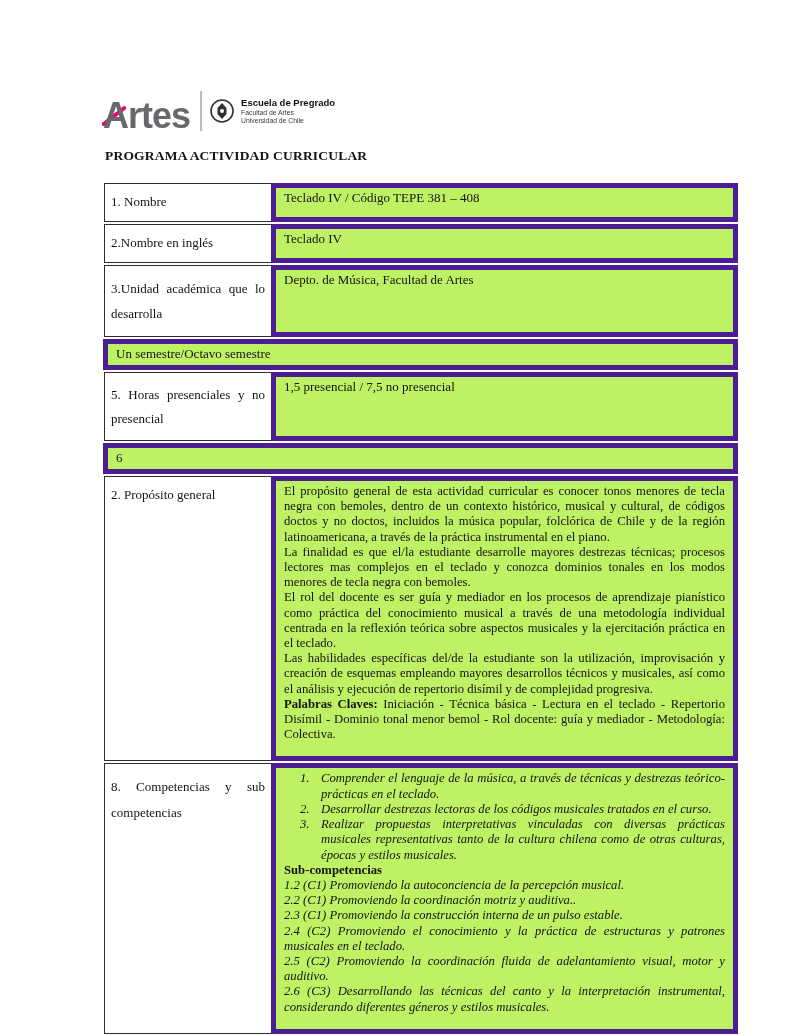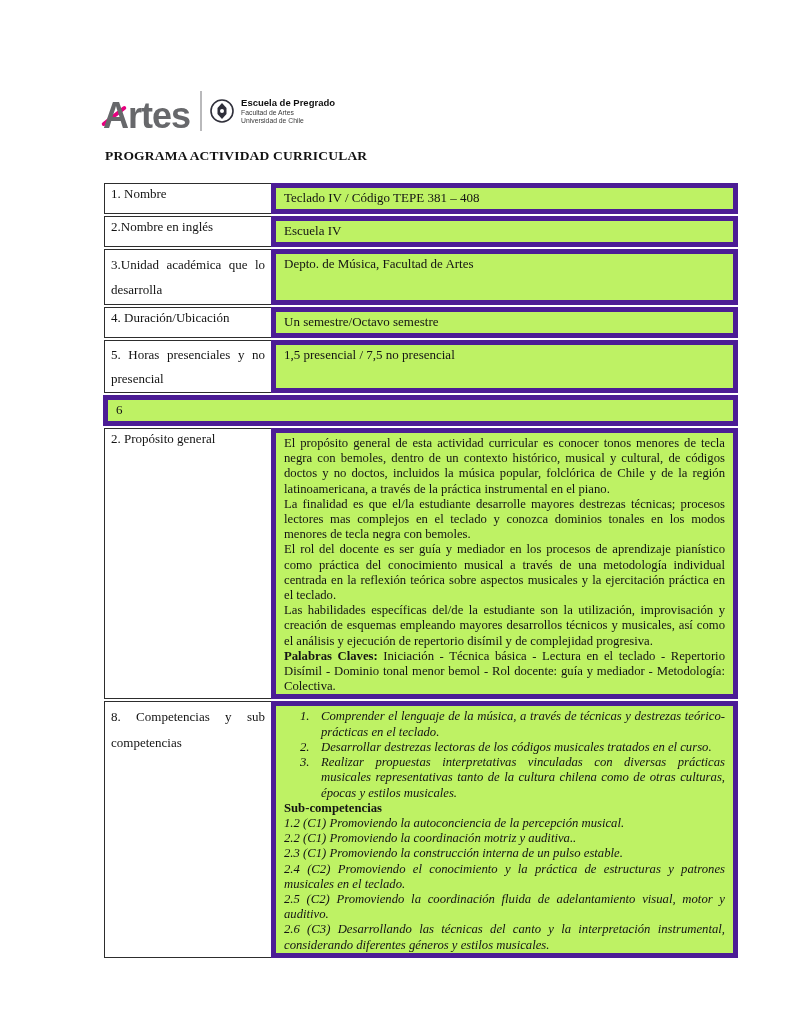--- a/index.html
+++ b/index.html
@@ -17,31 +17,31 @@
   .logo-text{font-family:"Liberation Sans",sans-serif;line-height:1.2}
   .lt1{font-weight:bold;font-size:9.5px;color:#101010}
   .lt2{font-size:6.8px;color:#3a3a3a}
 
   
   .title{position:absolute;left:105px;top:148px;margin:0;font-size:13.5px;font-weight:bold;letter-spacing:.2px}
 
   
   .tbl{position:absolute;left:104px;top:183px;width:634px}
   .trow{display:flex;align-items:stretch;margin-bottom:2px}
-  .cl{width:168px;flex:none;border:1px solid #2d2d2d;padding:2px 6px;font-size:13px;line-height:1.3;background:#fff}
+  .cl{width:168px;flex:none;border:1px solid #2d2d2d;padding:10px 6px;font-size:13px;line-height:1.3;background:#fff}
   .cr{flex:1;border:5px solid #4c1d95;margin-left:-1px;padding:2px 8px;font-size:13px;line-height:1.3;background:#bef264}
   .h22{min-height:22px}
   .h50{min-height:50px}
   .h42{min-height:42px}
   .h50 .cl{line-height:1.95;text-align:justify}
   .h42 .cl{line-height:1.8;text-align:justify}
   .spread{line-height:2.0;text-align:justify}
 
   
-  .body{font-size:12.7px;line-height:15.2px;text-align:justify;padding-top:3px;padding-bottom:0}
+  .body{font-size:12.7px;line-height:15.2px;text-align:justify;padding-top:3px;padding-bottom:14px}
   .body p{margin:0}
   .b{font-weight:bold}
   .bhead{font-weight:bold;text-align:left}
   .oli{display:flex;padding-left:16px}
   .num{flex:none;width:21px;font-style:italic}
   .txt{flex:1;font-style:italic;text-align:justify}
   .sub{font-style:italic;text-align:justify}
 </style>
 </head>
 <body>
@@ -72,30 +72,29 @@
 
   <div class="tbl">
 
     <div class="trow h22">
       <div class="cl">1. Nombre</div>
       <div class="cr">Teclado IV / Código TEPE 381 – 408</div>
     </div>
 
     <div class="trow h22">
       <div class="cl">2.Nombre en inglés</div>
-      <div class="cr">Escuela IV</div>
+      <div class="cr">Teclado IV</div>
     </div>
 
     <div class="trow h50">
       <div class="cl">3.Unidad académica que lo desarrolla</div>
       <div class="cr">Depto. de Música, Facultad de Artes</div>
     </div>
 
     <div class="trow h22">
-      <div class="cl">4. Duración/Ubicación</div>
       <div class="cr">Un semestre/Octavo semestre</div>
     </div>
 
     <div class="trow h42">
       <div class="cl">5. Horas presenciales y no presencial</div>
       <div class="cr">1,5 presencial / 7,5 no presencial</div>
     </div>
 
     <div class="trow h22">
       <div class="cr">6</div>

